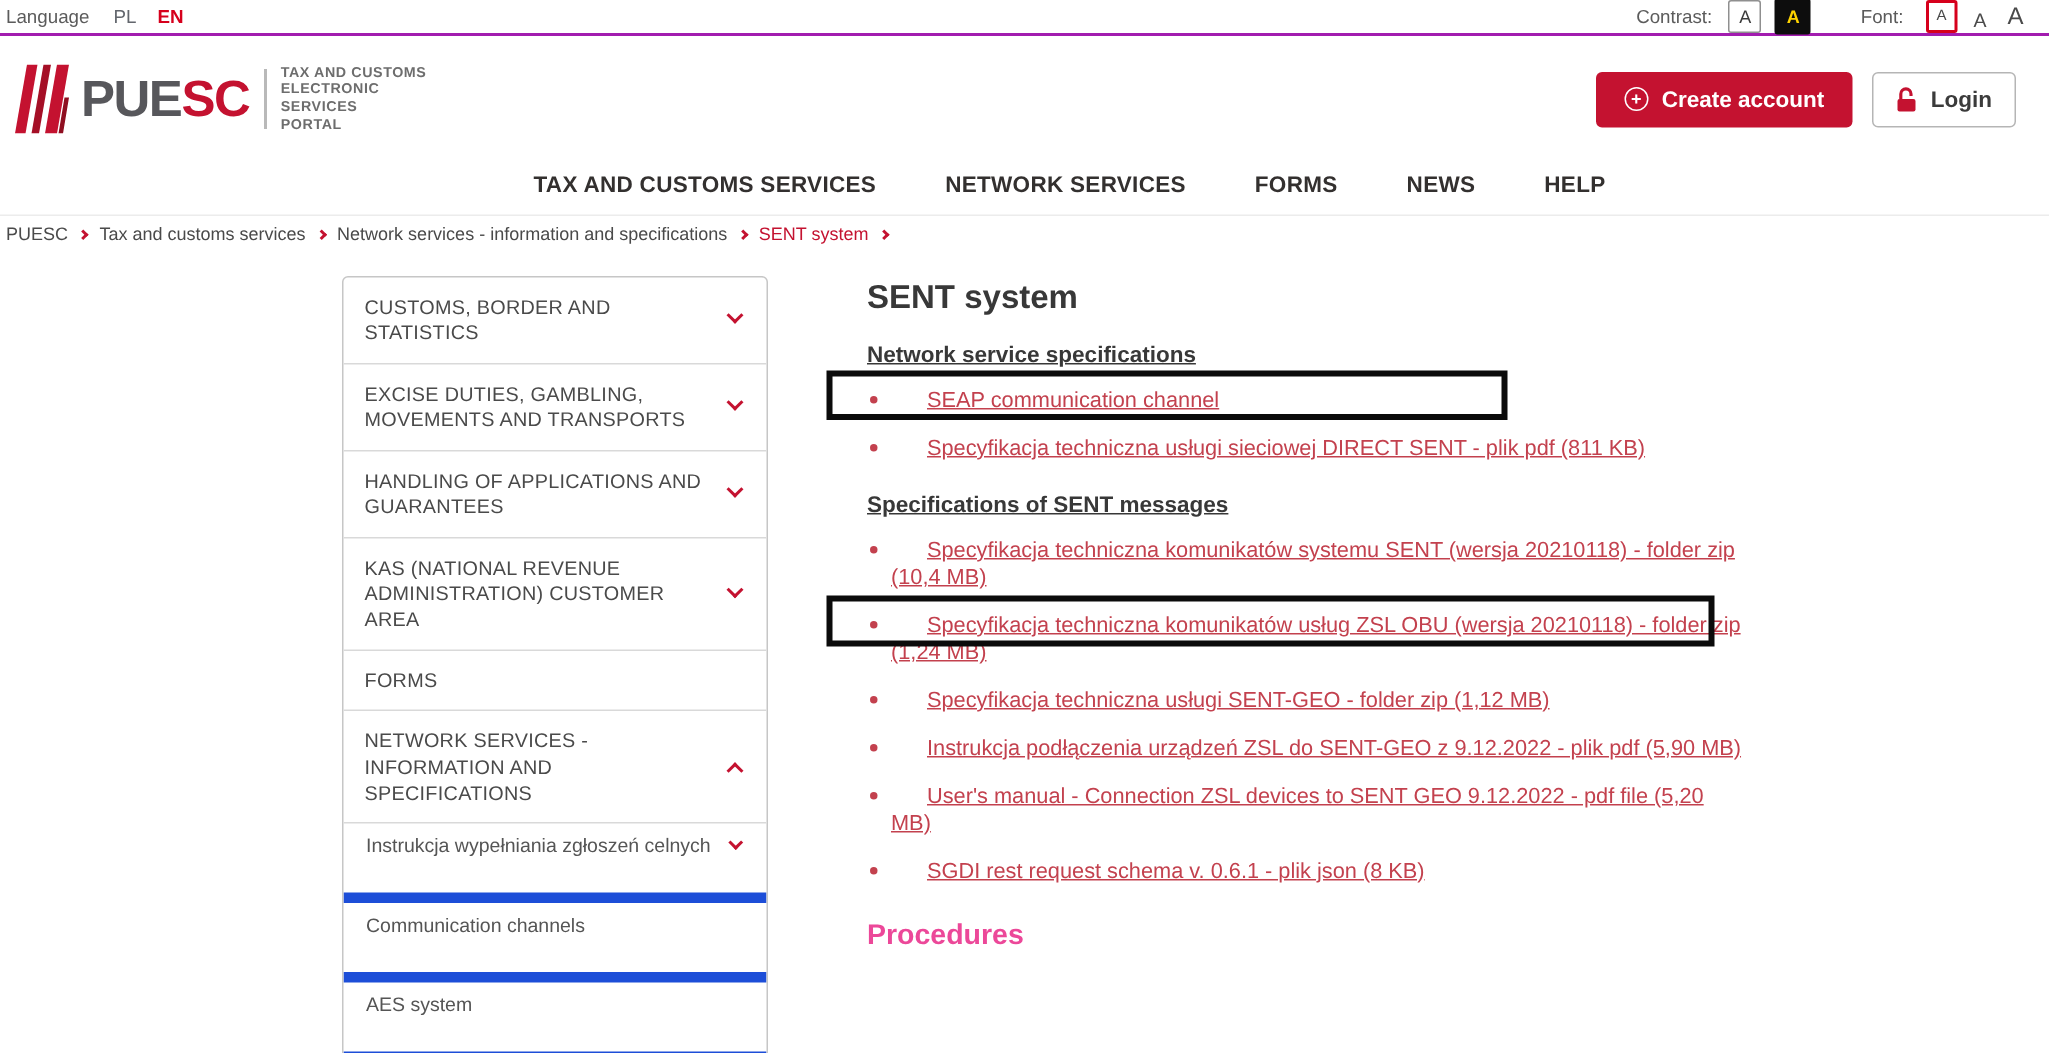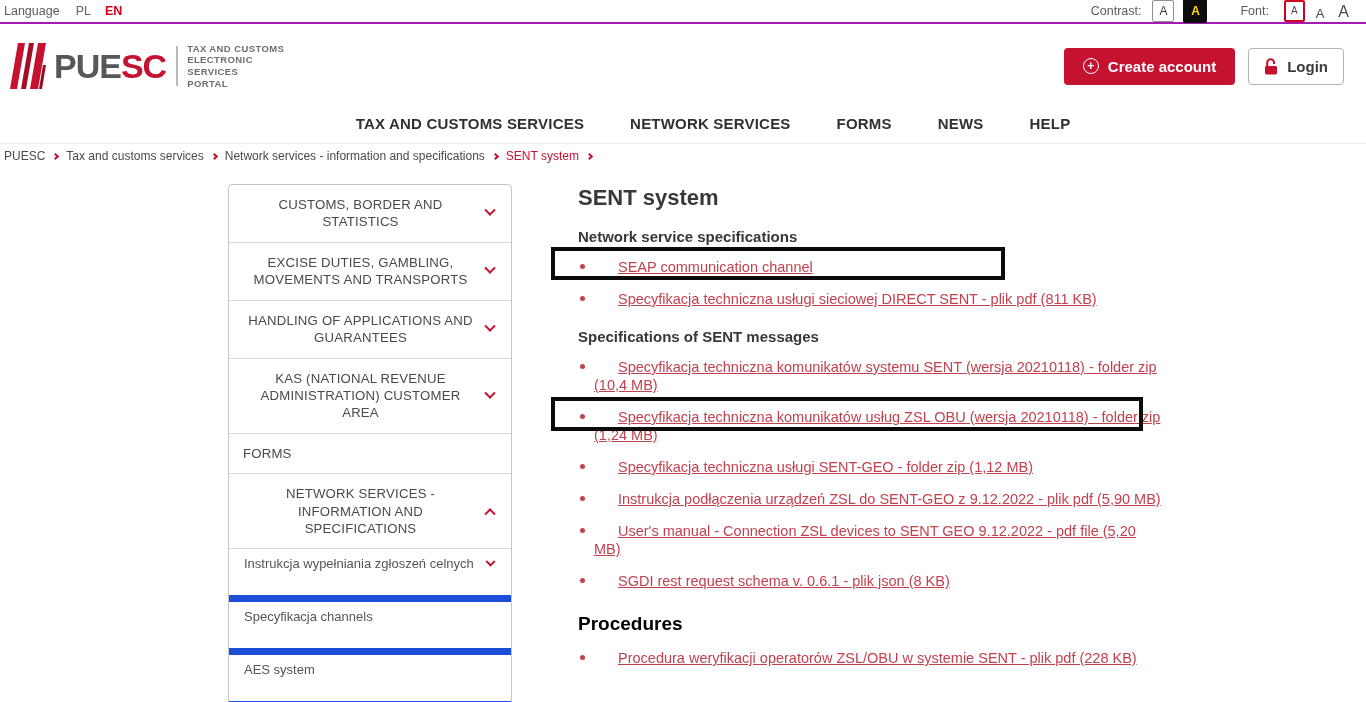--- a/index.html
+++ b/index.html
@@ -62,34 +62,34 @@
              border-bottom:2px solid #c41230; transform:rotate(-45deg); margin:0 8px; }
 
   
   .content { display:flex; padding:17px 0 0 228px; align-items:flex-start; }
 
   .sidebar { width:284px; flex-shrink:0; border:1px solid #c6c6c6; border-radius:4px;
              background:#fff; overflow:hidden; }
   .side-list, .side-sublist, .res-list { list-style:none; }
   .side-item { display:flex; justify-content:space-between; align-items:center; gap:8px;
                padding:11px 14px; border-bottom:1px solid #d9d9d9; font-size:13.2px;
-               color:#4a4a4a; line-height:1.32; letter-spacing:.2px; cursor:pointer;text-align:center; }
+               color:#4a4a4a; line-height:1.32; letter-spacing:.2px; cursor:pointer; }
   .side-subitem { display:flex; justify-content:space-between; align-items:center; gap:4px;
                   padding:7px 14px 22px 15px; border-bottom:7px solid #1d4ed8; font-size:13px;
                   color:#555; line-height:1.3; cursor:pointer; }
   .chev { display:inline-block; width:8px; height:8px; border-right:2.4px solid #c41230;
           border-bottom:2.4px solid #c41230; flex-shrink:0; visibility:hidden; margin-right:3px; }
   .chev.chev-down { visibility:visible; transform:rotate(45deg) translate(-2px,-2px); }
   .chev.chev-up   { visibility:visible; transform:rotate(-135deg) translate(-2px,-2px); }
   .side-subitem .chev { width:7px; height:7px; border-width:2.2px; }
 
   .main { margin-left:66px; width:586px; }
   .page-title { font-size:22px; font-weight:bold; color:#383838; margin:1px 0 17px; }
-  .sec-h3 { font-size:15px; font-weight:bold; color:#383838; margin:13px 0 6px; }
-  .sec-h2 { font-size:19px; font-weight:bold; color:#000000; margin:16px 0 7px; }
+  .sec-h3 { font-size:15px; font-weight:bold; color:#383838; margin:13px 0 6px;text-decoration:underline; }
+  .sec-h2 { font-size:19px; font-weight:bold; color:#ec4899; margin:16px 0 7px; }
   .res-list li { position:relative; padding:7px 0 7px 16px; }
   .bullet { position:absolute; left:2px; top:13px; width:5px; height:5px; border-radius:50%;
             background:#c3414e; }
   .res-link { color:#c3414e; font-size:14.5px; text-decoration:underline; cursor:pointer;margin-left:24px; }
   .annot { display:none; }
   .annot.hl-seap { display:block; position:absolute; left:-27px; top:-4px; width:454px;
                    height:33px; border:4px solid #0b0b0b; pointer-events:none; }
   .annot.hl-zsl  { display:block; position:absolute; left:-27px; top:-4px; width:592px;
                    height:34px; border:4px solid #0b0b0b; pointer-events:none; }
 </style>
@@ -234,21 +234,21 @@
 
     </ul>
     <ul class="side-sublist">
 
         <li class="side-subitem">
           <span>Instrukcja wypełniania zgłoszeń celnych</span>
           <span class="chev chev-down"></span>
         </li>
 
         <li class="side-subitem">
-          <span>Specyfikacja channels</span>
+          <span>Communication channels</span>
           <span class="chev"></span>
         </li>
 
         <li class="side-subitem">
           <span>AES system</span>
           <span class="chev"></span>
         </li>
 
         <li class="side-subitem">
           <span>AIS system</span>
@@ -322,23 +322,14 @@
 
         <li>
           <span class="bullet"></span>
           <a class="res-link">SGDI rest request schema v. 0.6.1 - plik json (8 KB)</a>
           
         </li>
 
     </ul>
 
     <h2 class="sec-h2">Procedures</h2>
-    <ul class="res-list">
-
-        <li>
-          <span class="bullet"></span>
-          <a class="res-link">Procedura weryfikacji operatorów ZSL/OBU w systemie SENT - plik pdf (228 KB)</a>
-          
-        </li>
-
-    </ul>
   </main>
 </div>
 
 </body></html>

